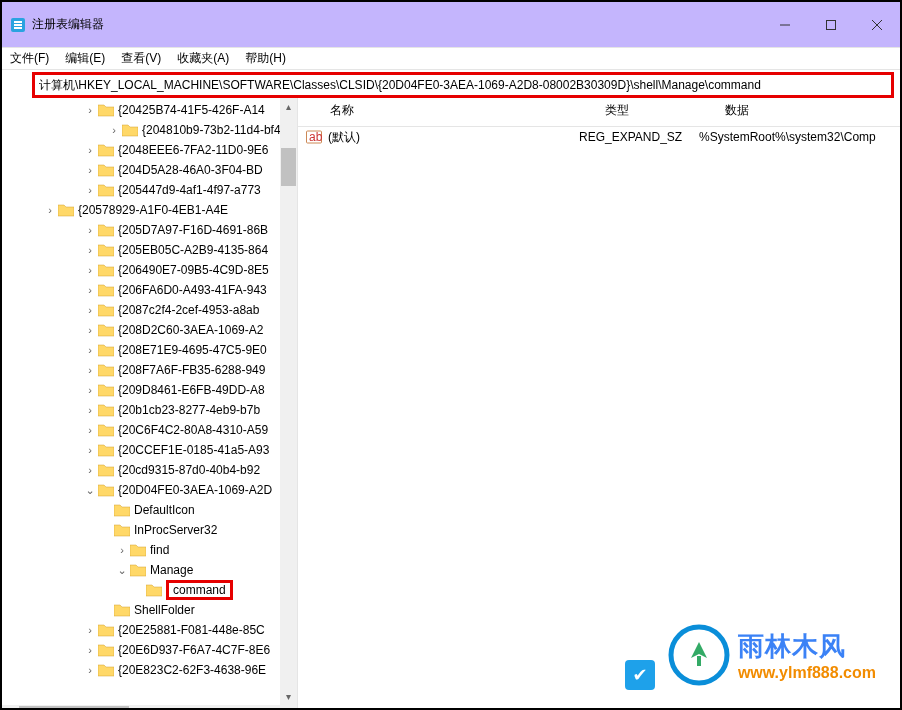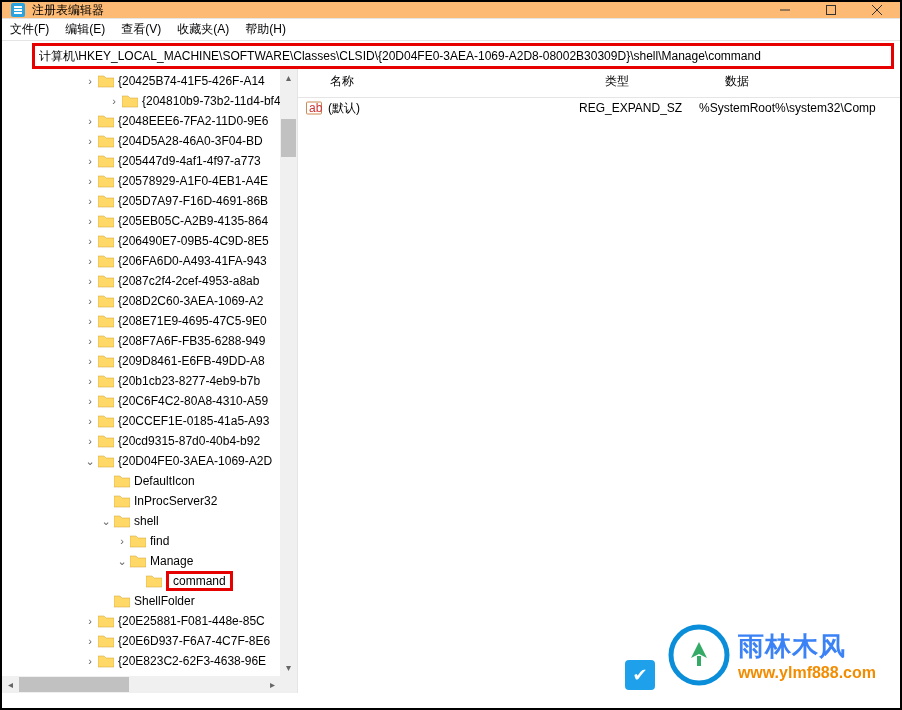--- a/index.html
+++ b/index.html
@@ -1,17 +1,17 @@
 <!DOCTYPE html>
 <html><head>
 <meta charset="utf-8">
 <style>
 * { margin: 0; padding: 0; box-sizing: border-box; font-family: "Microsoft YaHei", "Segoe UI", sans-serif; font-size: 12px; }
 body { background: #fff; width: 902px; height: 710px; position: relative; border: 2px solid #000; overflow: hidden; }
-.titlebar { height: 17px; display: flex; align-items: center; padding-left: 8px; background: #fdba74; border-bottom: 1px solid #e5e5e5; }
+.titlebar { height: 46px; display: flex; align-items: center; padding-left: 8px; background: #c4b5fd; border-bottom: 1px solid #e5e5e5; }
 .titlebar-icon { width: 16px; height: 16px; margin-right: 6px; }
 .titlebar-text { flex: 1; font-size: 12px; }
 .titlebar-controls { display: flex; }
 .titlebar-btn { width: 46px; height: 30px; display: flex; align-items: center; justify-content: center; color: #333; cursor: pointer; }
 .titlebar-btn svg { width: 10px; height: 10px; }
 .menubar { height: 22px; display: flex; align-items: center; border-bottom: 1px solid #e5e5e5; }
 .menu-item { padding: 2px 8px; font-size: 12px; cursor: pointer; }
 .addressbar-wrap { border: 3px solid #e60000; margin: 2px 6px 0 30px; padding: 2px 4px; font-size: 12px; height: 26px; display: flex; align-items: center; white-space: nowrap; overflow: hidden; }
 .content { display: flex; height: 624px; position: relative; }
 .tree-pane { width: 296px; border-right: 1px solid #e5e5e5; overflow-y: auto; overflow-x: hidden; position: relative; }
@@ -121,21 +121,21 @@
           </svg>
           <span class="tree-label">{204D5A28-46A0-3F04-BD</span>
         </li>
         <li class="tree-row" style="padding-left: 80px;">
           <span class="tree-arrow collapsed"></span>
           <svg class="folder-icon" viewBox="0 0 16 14">
             <path d="M0 2 L0 13 L16 13 L16 4 L8 4 L6 2 Z" fill="#ffd868" stroke="#d0a030" stroke-width="0.5"></path>
           </svg>
           <span class="tree-label">{205447d9-4af1-4f97-a773</span>
         </li>
-        <li class="tree-row" style="padding-left: 80px;">
+        <li class="tree-row" style="padding-left: 40px;">
           <span class="tree-arrow collapsed"></span>
           <svg class="folder-icon" viewBox="0 0 16 14">
             <path d="M0 2 L0 13 L16 13 L16 4 L8 4 L6 2 Z" fill="#ffd868" stroke="#d0a030" stroke-width="0.5"></path>
           </svg>
           <span class="tree-label">{20578929-A1F0-4EB1-A4E</span>
         </li>
         <li class="tree-row" style="padding-left: 80px;">
           <span class="tree-arrow collapsed"></span>
           <svg class="folder-icon" viewBox="0 0 16 14">
             <path d="M0 2 L0 13 L16 13 L16 4 L8 4 L6 2 Z" fill="#ffd868" stroke="#d0a030" stroke-width="0.5"></path>
@@ -239,27 +239,20 @@
             <path d="M0 2 L0 13 L16 13 L16 4 L8 4 L6 2 Z" fill="#ffd868" stroke="#d0a030" stroke-width="0.5"></path>
           </svg>
           <span class="tree-label">DefaultIcon</span>
         </li>
         <li class="tree-row" style="padding-left: 96px;">
           <span class="tree-arrow none"></span>
           <svg class="folder-icon" viewBox="0 0 16 14">
             <path d="M0 2 L0 13 L16 13 L16 4 L8 4 L6 2 Z" fill="#ffd868" stroke="#d0a030" stroke-width="0.5"></path>
           </svg>
           <span class="tree-label">InProcServer32</span>
-        </li>
-        <li class="tree-row" style="padding-left: 96px;">
-          <span class="tree-arrow expanded"></span>
-          <svg class="folder-icon" viewBox="0 0 16 14">
-            <path d="M0 2 L0 13 L16 13 L16 4 L8 4 L6 2 Z" fill="#ffd868" stroke="#d0a030" stroke-width="0.5"></path>
-          </svg>
-          <span class="tree-label">shell</span>
         </li>
         <li class="tree-row" style="padding-left: 112px;">
           <span class="tree-arrow collapsed"></span>
           <svg class="folder-icon" viewBox="0 0 16 14">
             <path d="M0 2 L0 13 L16 13 L16 4 L8 4 L6 2 Z" fill="#ffd868" stroke="#d0a030" stroke-width="0.5"></path>
           </svg>
           <span class="tree-label">find</span>
         </li>
         <li class="tree-row" style="padding-left: 112px;">
           <span class="tree-arrow expanded"></span>

